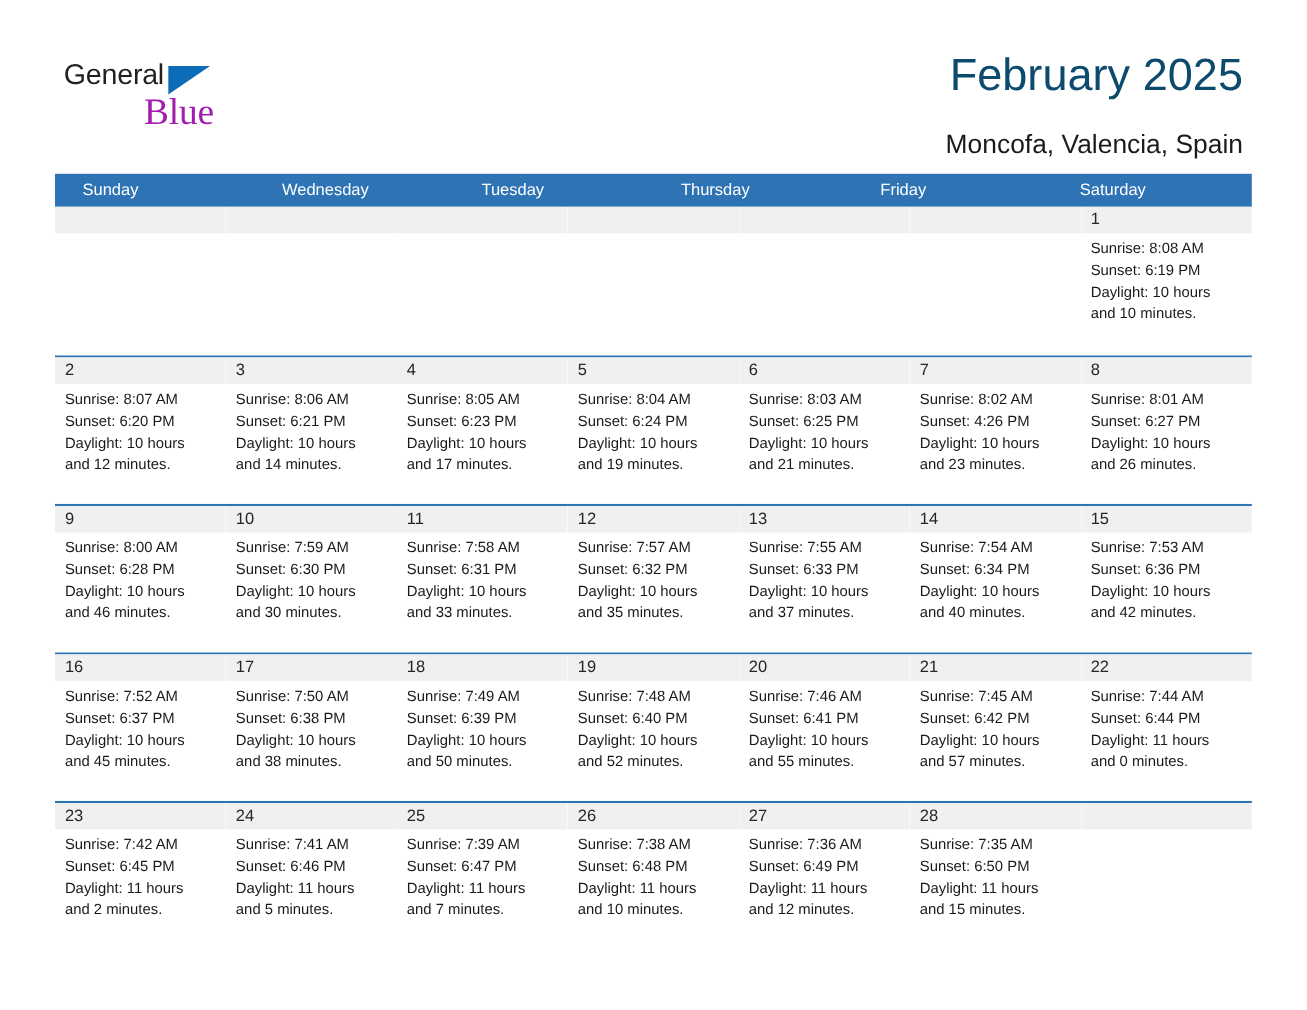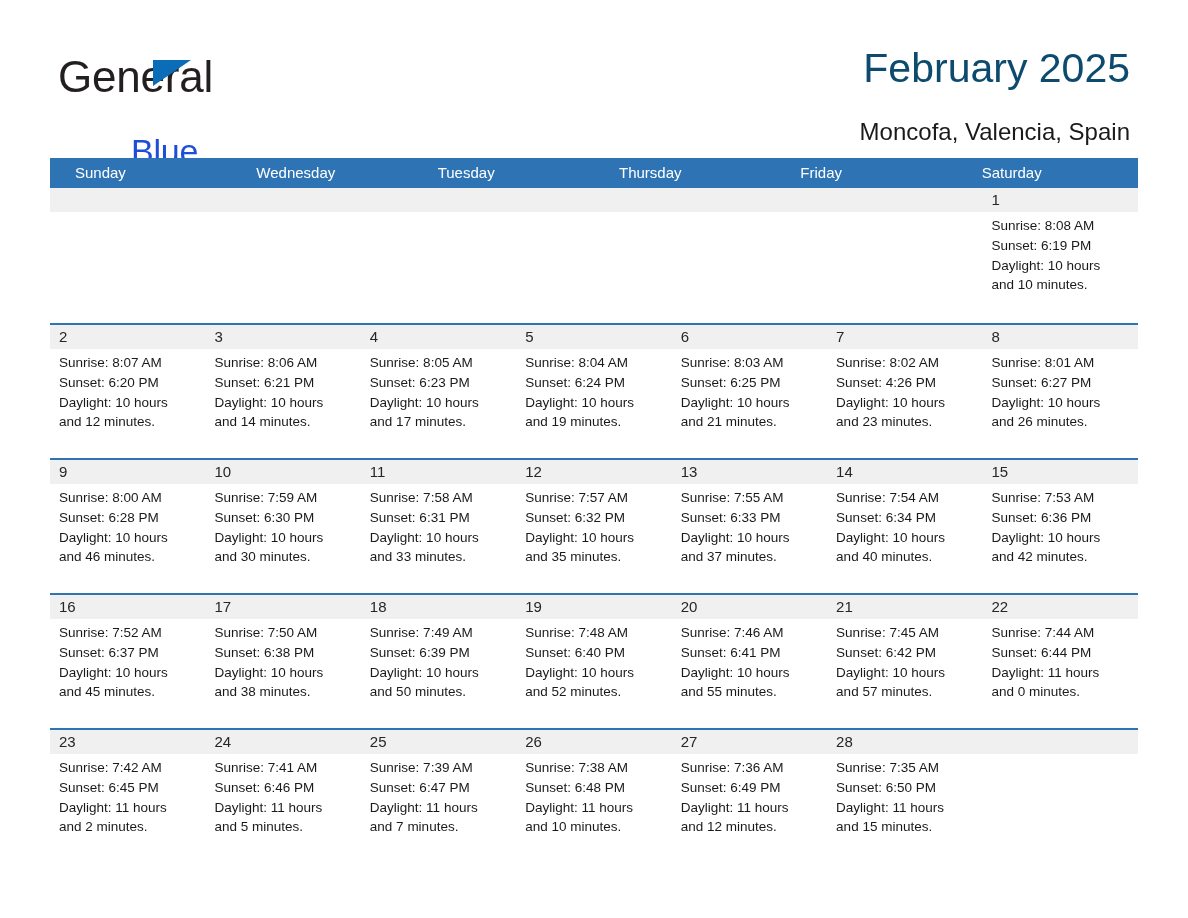--- a/index.html
+++ b/index.html
@@ -31,43 +31,42 @@
     position: absolute;
     left: 58px;
     top: 52px;
     width: 260px;
     height: 80px;
   }
   .logo-general {
     position: absolute;
     left: 0;
     top: 0;
-    font-size: 44px;
+    font-size: 26px;
     letter-spacing: -0.2px;
     color: #231f20;
     font-family: "Liberation Sans", sans-serif;
   }
   .logo-tri {
     position: absolute;
     left: 95px;
     top: 8px;
     width: 0;
     height: 0;
     border-left: 38px solid #0b6cb7;
     border-bottom: 26px solid transparent;
   }
   .logo-blue {
     position: absolute;
     left: 73px;
     top: 32px;
     font-size: 34px;
     letter-spacing: -0.2px;
-    color: #1d4ed8;
-    font-family: Liberation Sans, sans-serif;
-    margin-top: 48px;
+    color: #a21caf;
+    font-family: Liberation Serif, serif;
   }
 
   .titles {
     position: absolute;
     right: 58px;
     top: 46px;
     text-align: right;
   }
   .cal-title {
     font-size: 41px;

